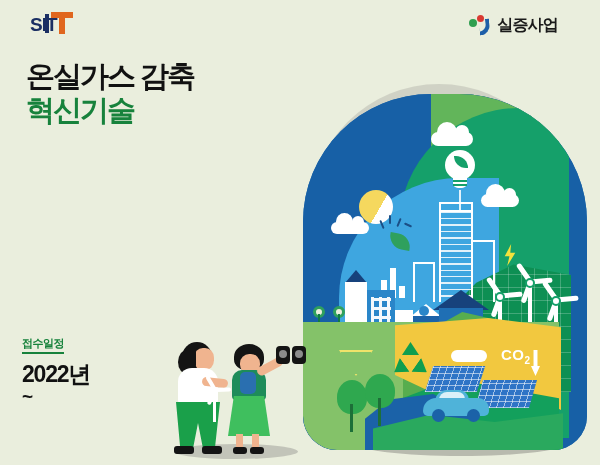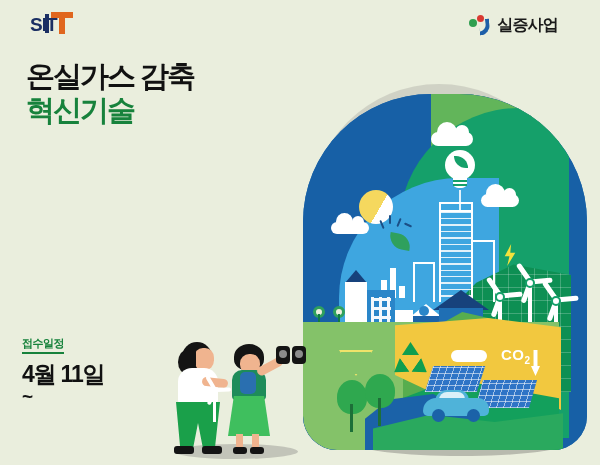--- a/index.html
+++ b/index.html
@@ -372,21 +372,21 @@
     <div class="seoul-text">실증사업</div>
   </div>
 
   <div class="headline">
     <div class="hl-line hl-black">온실가스 감축</div>
     <div class="hl-line hl-green">혁신기술</div>
   </div>
 
   <div class="schedule">
     <div class="sch-label">접수일정</div>
-    <div class="sch-line">4월 11일</div>
+    <div class="sch-line">2022년</div>
     <div class="sch-line sch-tilde">~</div>
   </div>
 
   <div class="art">
     <div class="art-shadow"></div>
     <div class="key-drop"></div>
 
     <div class="key">
       <div class="k-blue-dark"></div>
       <div class="k-green-lt"></div>

